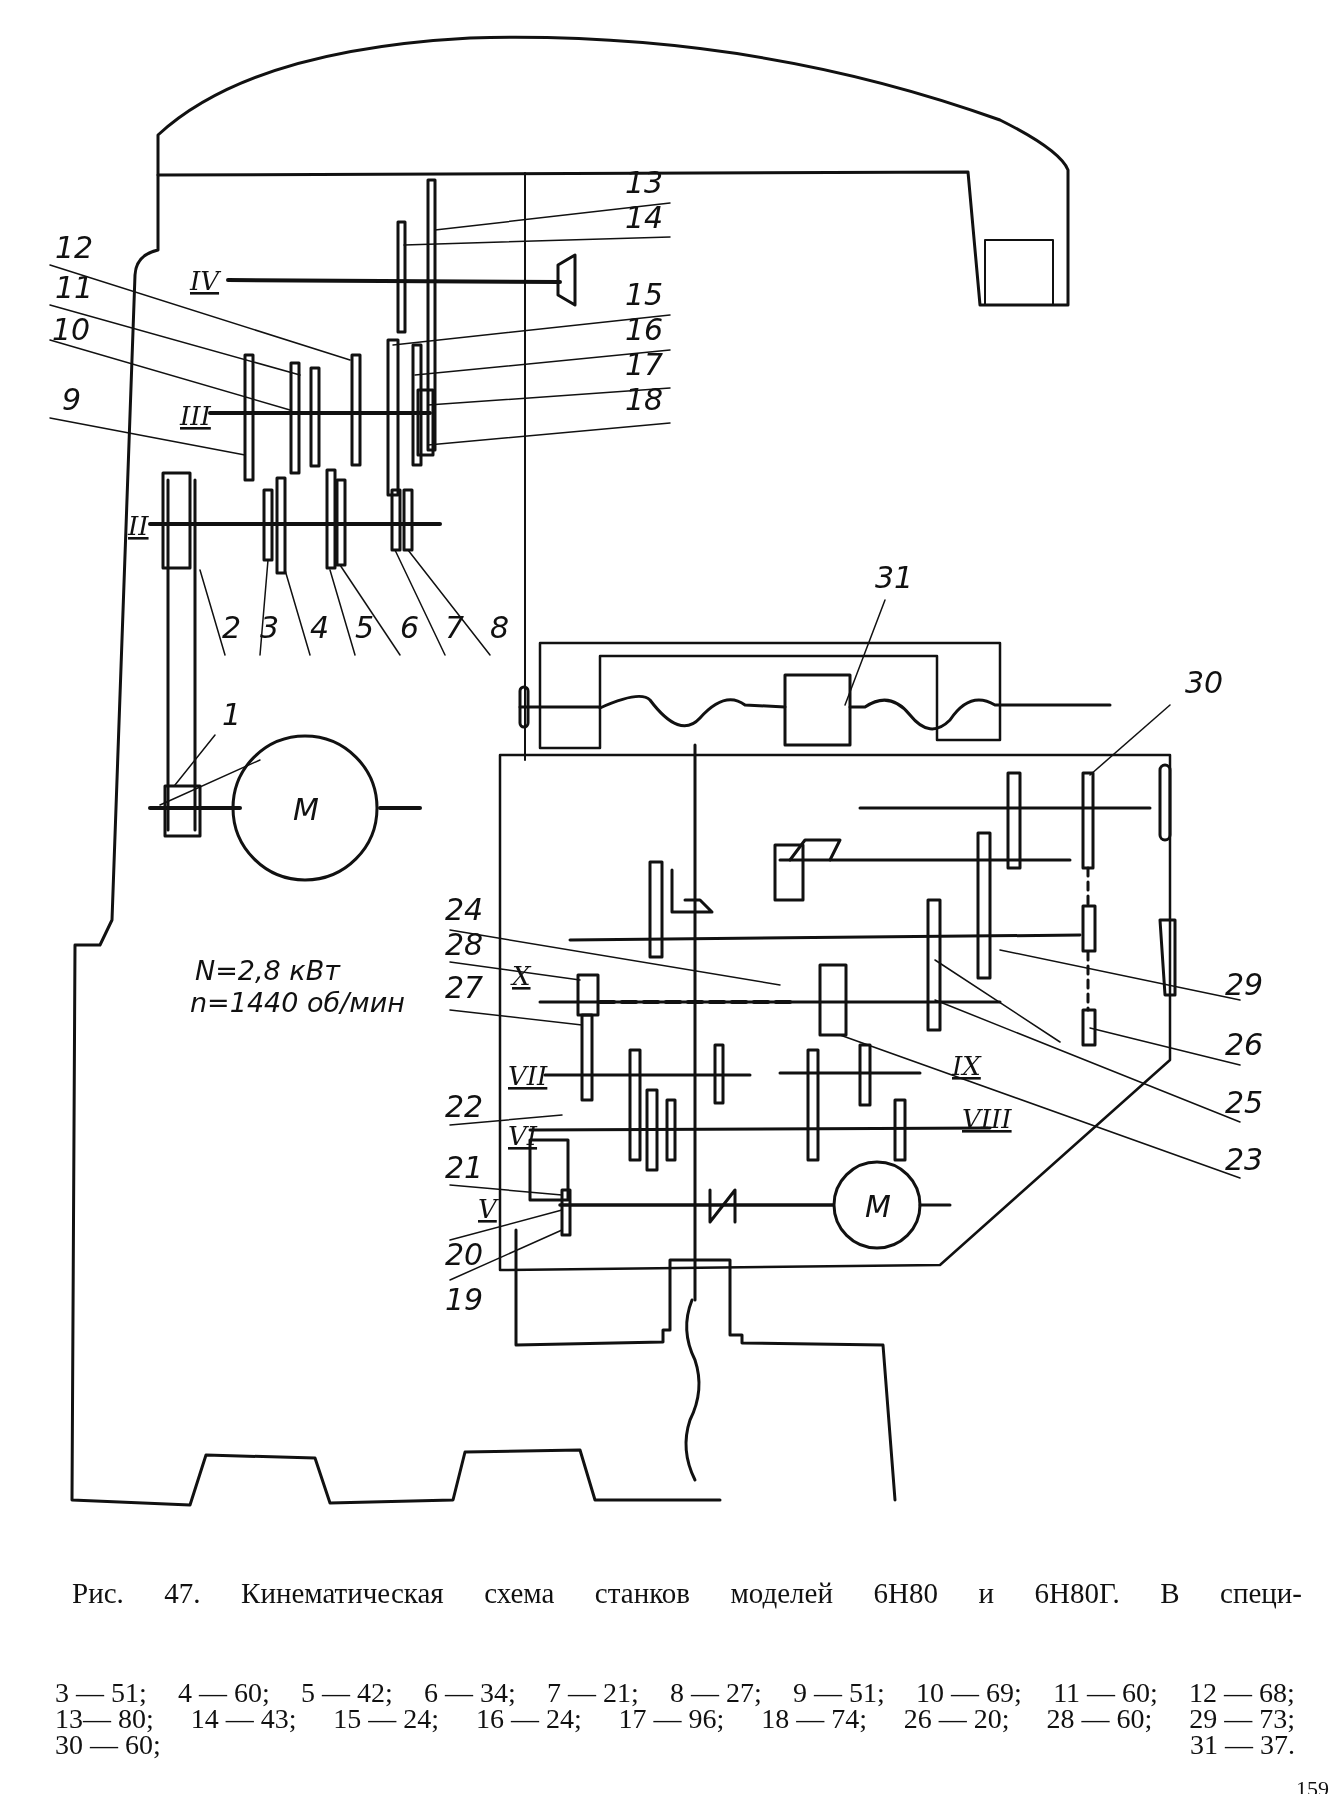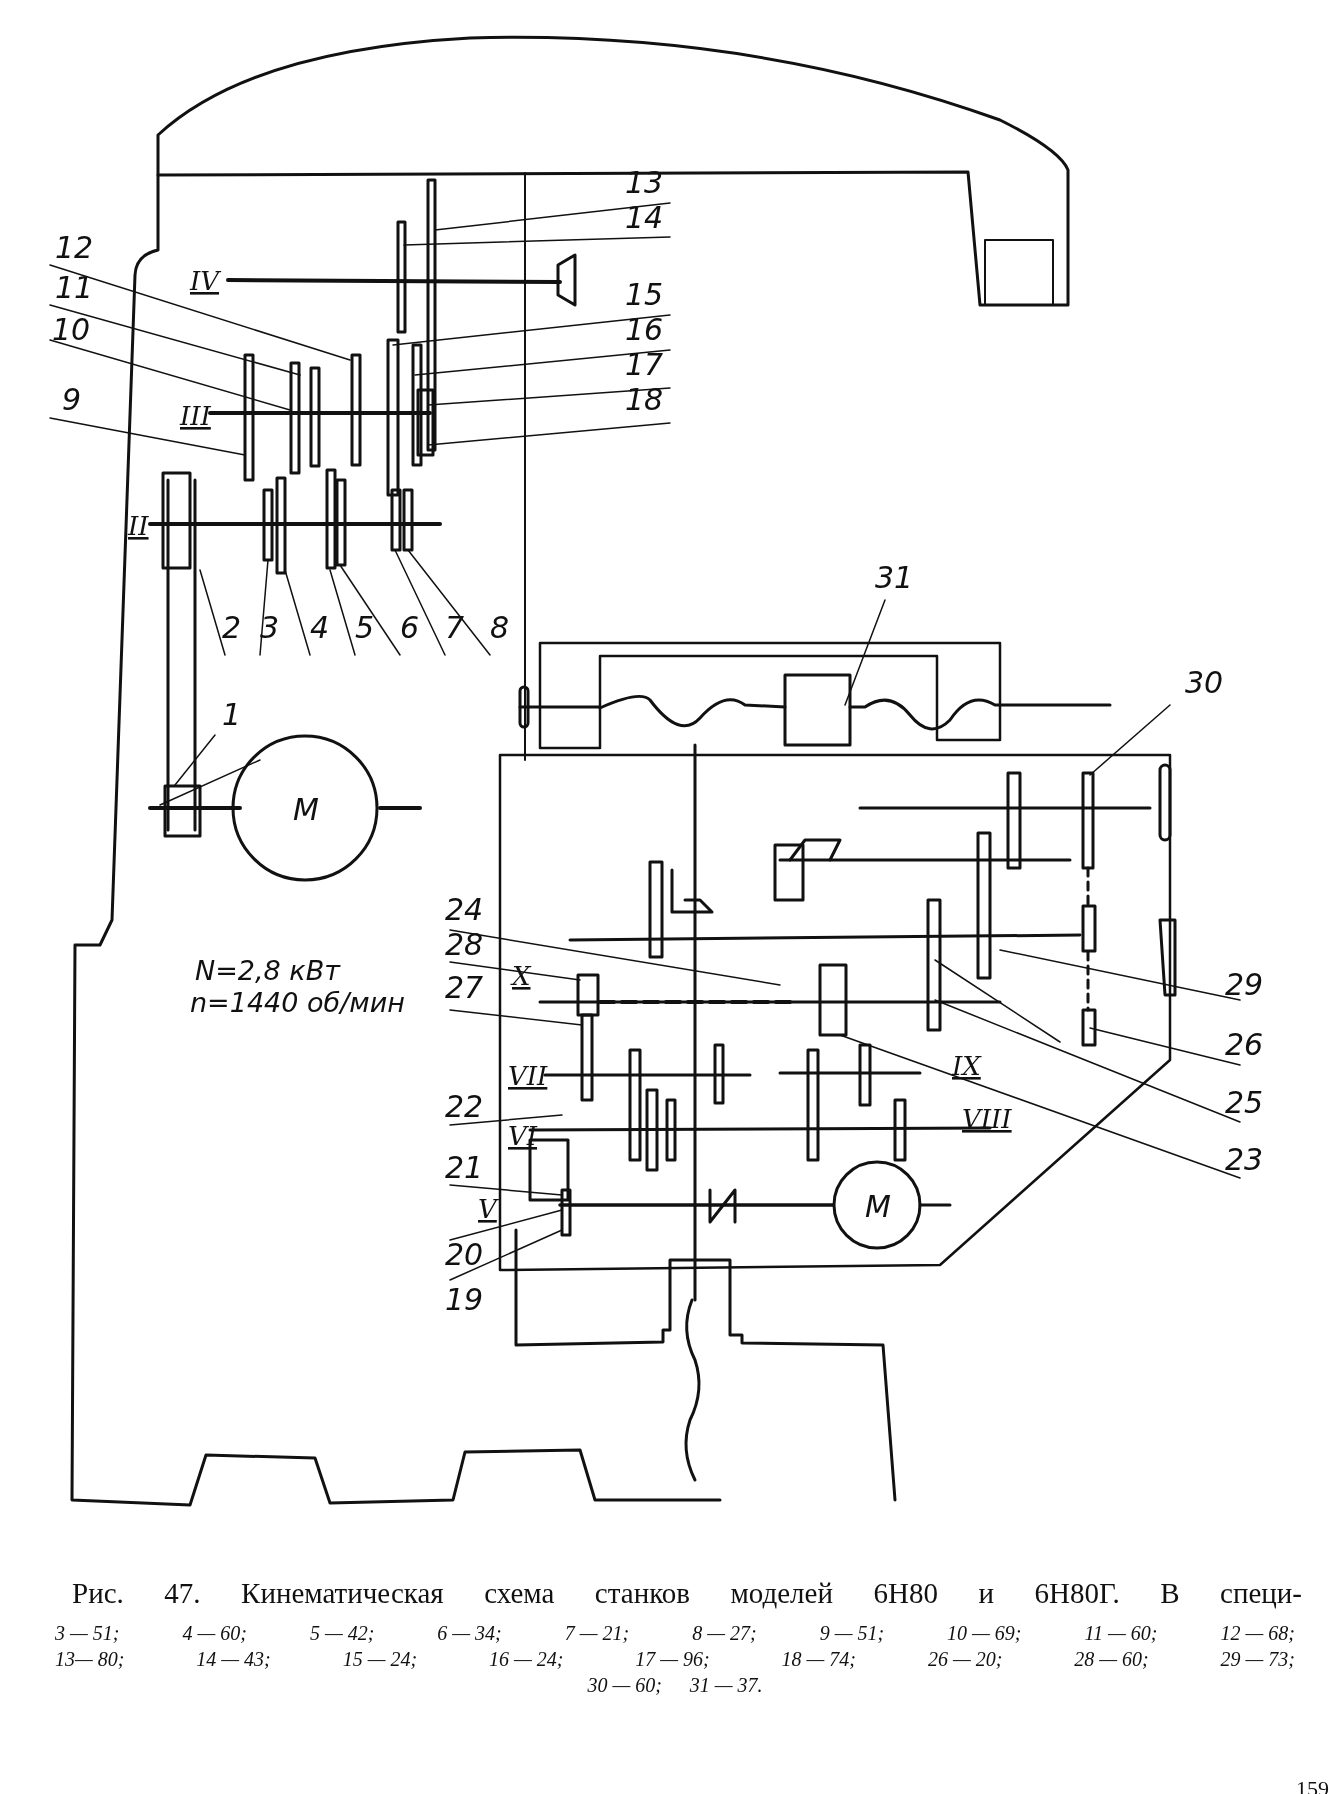--- a/index.html
+++ b/index.html
@@ -5,23 +5,23 @@
   html,body{margin:0;padding:0;background:#fff;}
   body{width:1329px;height:1794px;position:relative;overflow:hidden;font-family:"DejaVu Serif",serif;color:#111;}
   #diagram{position:absolute;left:0;top:0;width:1329px;height:1520px;}
   #diagram .lbl{font-family:"DejaVu Sans",sans-serif;font-style:italic;font-size:30px;fill:#111;}
   #diagram .roman{font-family:"DejaVu Serif",serif;font-style:italic;font-size:26px;fill:#111;text-decoration:underline;}
   #diagram .motor{font-family:"DejaVu Sans",sans-serif;font-style:italic;font-size:30px;fill:#111;}
   #diagram .spec{font-family:"DejaVu Sans",sans-serif;font-style:italic;font-size:27px;fill:#111;}
   .caption{position:absolute;left:60px;width:1230px;top:1576px;text-align:center;font-family:"Liberation Serif",serif;font-size:29px;line-height:34px;margin-left:12px;}
   .caption .line1,.caption .line2{display:block;text-align:justify;text-align-last:justify;}
   .caption .line3{display:block;text-align:center;}
-  .specs{position:absolute;left:55px;width:1240px;top:1620px;font-family:"Liberation Serif",serif;font-style:italic;font-size:20px;line-height:26px;}
+  .specs{position:absolute;left:55px;width:1240px;top:1680px;font-family:"Liberation Serif",serif;font-size:28px;line-height:26px;}
   .specs .row{display:flex;justify-content:space-between;}
-  .specs .row.center{justify-content:center;gap:28px;}
+  .specs .row.center{justify-content:space-between;gap:28px;}
   .page-num{position:absolute;right:0;top:1776px;font-family:"Liberation Serif",serif;font-size:22px;}
 </style>
 </head>
 <body>
 
 <svg id="diagram" viewBox="0 0 1329 1520" xmlns="http://www.w3.org/2000/svg">
   <g fill="none" stroke="#111" stroke-width="3" stroke-linejoin="round" stroke-linecap="round">
 
     <path d="M158 175 L158 135 Q250 50 470 38 Q750 30 1000 120 Q1060 150 1068 170 L1068 305 L980 305 L968 172 L158 175 Z"></path>
     <path d="M158 175 L158 250 Q136 255 135 275 L112 920 L100 945 L75 945 L72 1500 L190 1505 L206 1455 L315 1458 L330 1503 L453 1500 L465 1452 L580 1450 L595 1500 L720 1500"></path>

